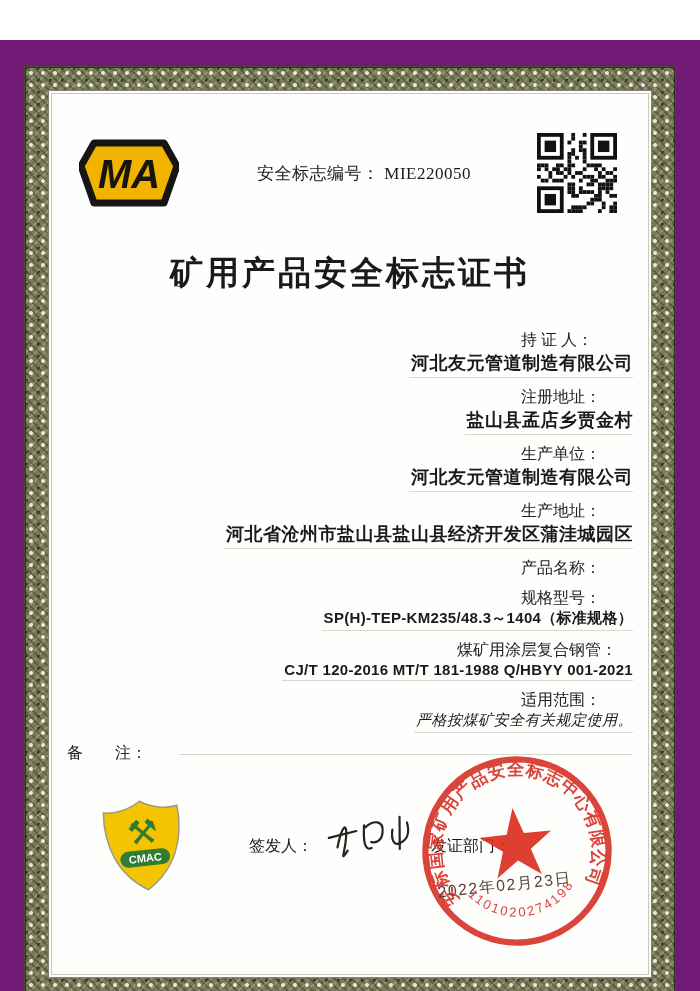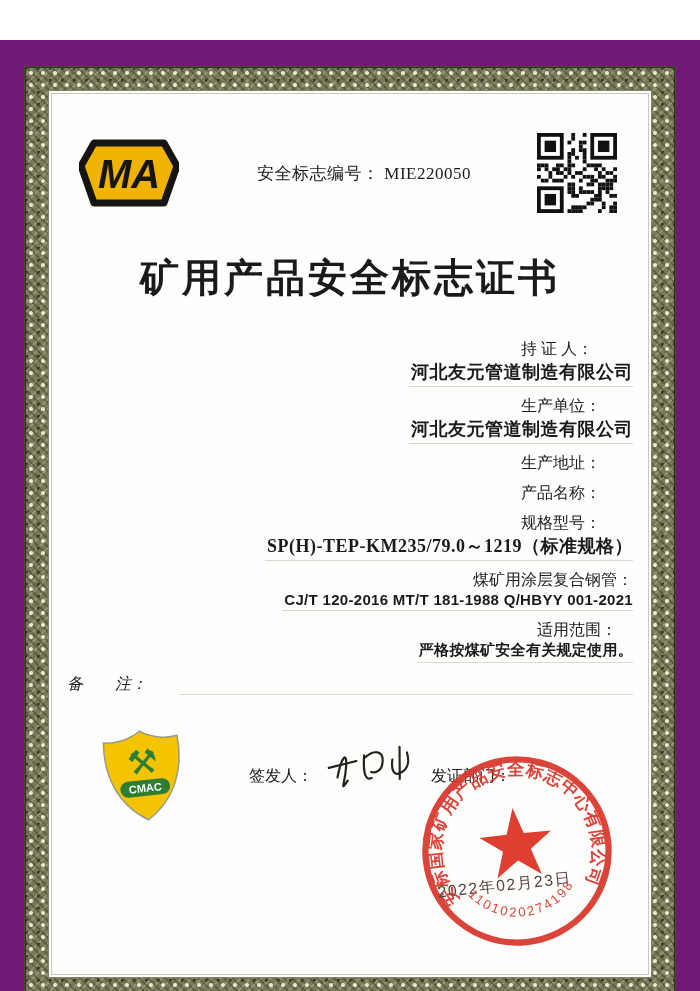--- a/index.html
+++ b/index.html
@@ -24,42 +24,42 @@
     position:relative;width:100%;height:100%;background:#fefefd;
     border:1px solid #82826e;box-shadow:inset 0 0 0 2px #fefefd, inset 0 0 0 3px #c9c9ba;
     box-sizing:border-box;padding:40px 12px 0 12px;
   }
   
   .header-row{display:flex;align-items:center;justify-content:space-between;height:84px;margin:0 18px;}
   .cert-no{font-size:17px;letter-spacing:.5px;white-space:nowrap;transform:translateX(8px);}
   .cert-no .num{font-family:"Liberation Serif",serif;}
   
   .title{
-    text-align:center;font-size:39px;font-weight:bold;letter-spacing:3px;
+    text-align:center;font-size:33px;font-weight:bold;letter-spacing:3px;
     margin:36px 0 0 0;font-family:"Liberation Serif","DejaVu Serif",serif;
   }
   
   .fields{margin:34px 6px 0 6px;}
   .field-row{display:flex;align-items:flex-end;margin-bottom:9px;min-height:21px;flex-direction:column;}
   .field-label{font-size:16px;white-space:nowrap;min-width:112px;color:#222;}
   .field-value{
     flex:1;font-size:18px;font-weight:bold;padding:0 0 2px 2px;
     border-bottom:1px solid #d9d9d2;letter-spacing:.5px;
   }
   .field-row:nth-child(6) .field-value,
   .field-row:nth-child(7) .field-value{
     font-family:"Liberation Sans","DejaVu Sans",sans-serif;font-size:15px;letter-spacing:.3px;
   }
   .field-row:nth-child(7) .field-label{min-width:0;margin-right:16px;}
   .field-row:nth-child(8) .field-value{font-weight:normal;font-style:italic;font-size:15px;}
   .date-row{display:flex;align-items:flex-end;margin-bottom:9px;min-height:23px;margin-top:14px;}
   .date-row .field-value{flex:0 0 160px;font-family:"Liberation Sans","DejaVu Sans",sans-serif;font-weight:normal;font-size:15px;}
   .date-row .spacer{width:26px;}
   .date-row .field-value.last{flex:1;}
-  .remark-row{display:flex;align-items:flex-end;min-height:23px;margin-top:6px;font-style:italic;}
+  .remark-row{display:flex;align-items:center;min-height:23px;margin-top:6px;}
   
   .notice{
     margin:48px 8px 0 8px;font-size:15px;font-weight:bold;line-height:1.55;
     text-align:justify;text-indent:2em;letter-spacing:.3px;
   }
   
   .footer-row{display:flex;align-items:center;margin:26px 0 0 40px;height:110px;}
   .cmac-wrap{width:86px;height:96px;transform:rotate(-6deg);}
   .signer{margin-left:62px;font-size:16px;white-space:nowrap;}
   .sig-wrap{margin:0 6px 10px 10px;}
@@ -222,32 +222,37 @@
       </div>
 
       <h1 class="title">矿用产品安全标志证书</h1>
 
       <div class="fields">
         <div class="field-row">
           <span class="field-label">持 证 人：</span>
           <span class="field-value">河北友元管道制造有限公司</span>
         </div>
         <div class="field-row">
+          <span class="field-label">注册地址：</span>
+          <span class="field-value">盐山县孟店乡贾金村</span>
+        </div>
+        <div class="field-row">
           <span class="field-label">生产单位：</span>
           <span class="field-value">河北友元管道制造有限公司</span>
         </div>
         <div class="field-row">
           <span class="field-label">生产地址：</span>
+          <span class="field-value">河北省沧州市盐山县盐山县经济开发区蒲洼城园区</span>
         </div>
         <div class="field-row">
           <span class="field-label">产品名称：</span>
         </div>
         <div class="field-row">
           <span class="field-label">规格型号：</span>
-          <span class="field-value">SP(H)-TEP-KM235/79.0～1219（标准规格）</span>
+          <span class="field-value">SP(H)-TEP-KM235/48.3～1404（标准规格）</span>
         </div>
         <div class="field-row">
           <span class="field-label">煤矿用涂层复合钢管：</span>
           <span class="field-value">CJ/T 120-2016 MT/T 181-1988 Q/HBYY 001-2021</span>
         </div>
         <div class="field-row">
           <span class="field-label">适用范围：</span>
           <span class="field-value">严格按煤矿安全有关规定使用。</span>
         </div>
 

